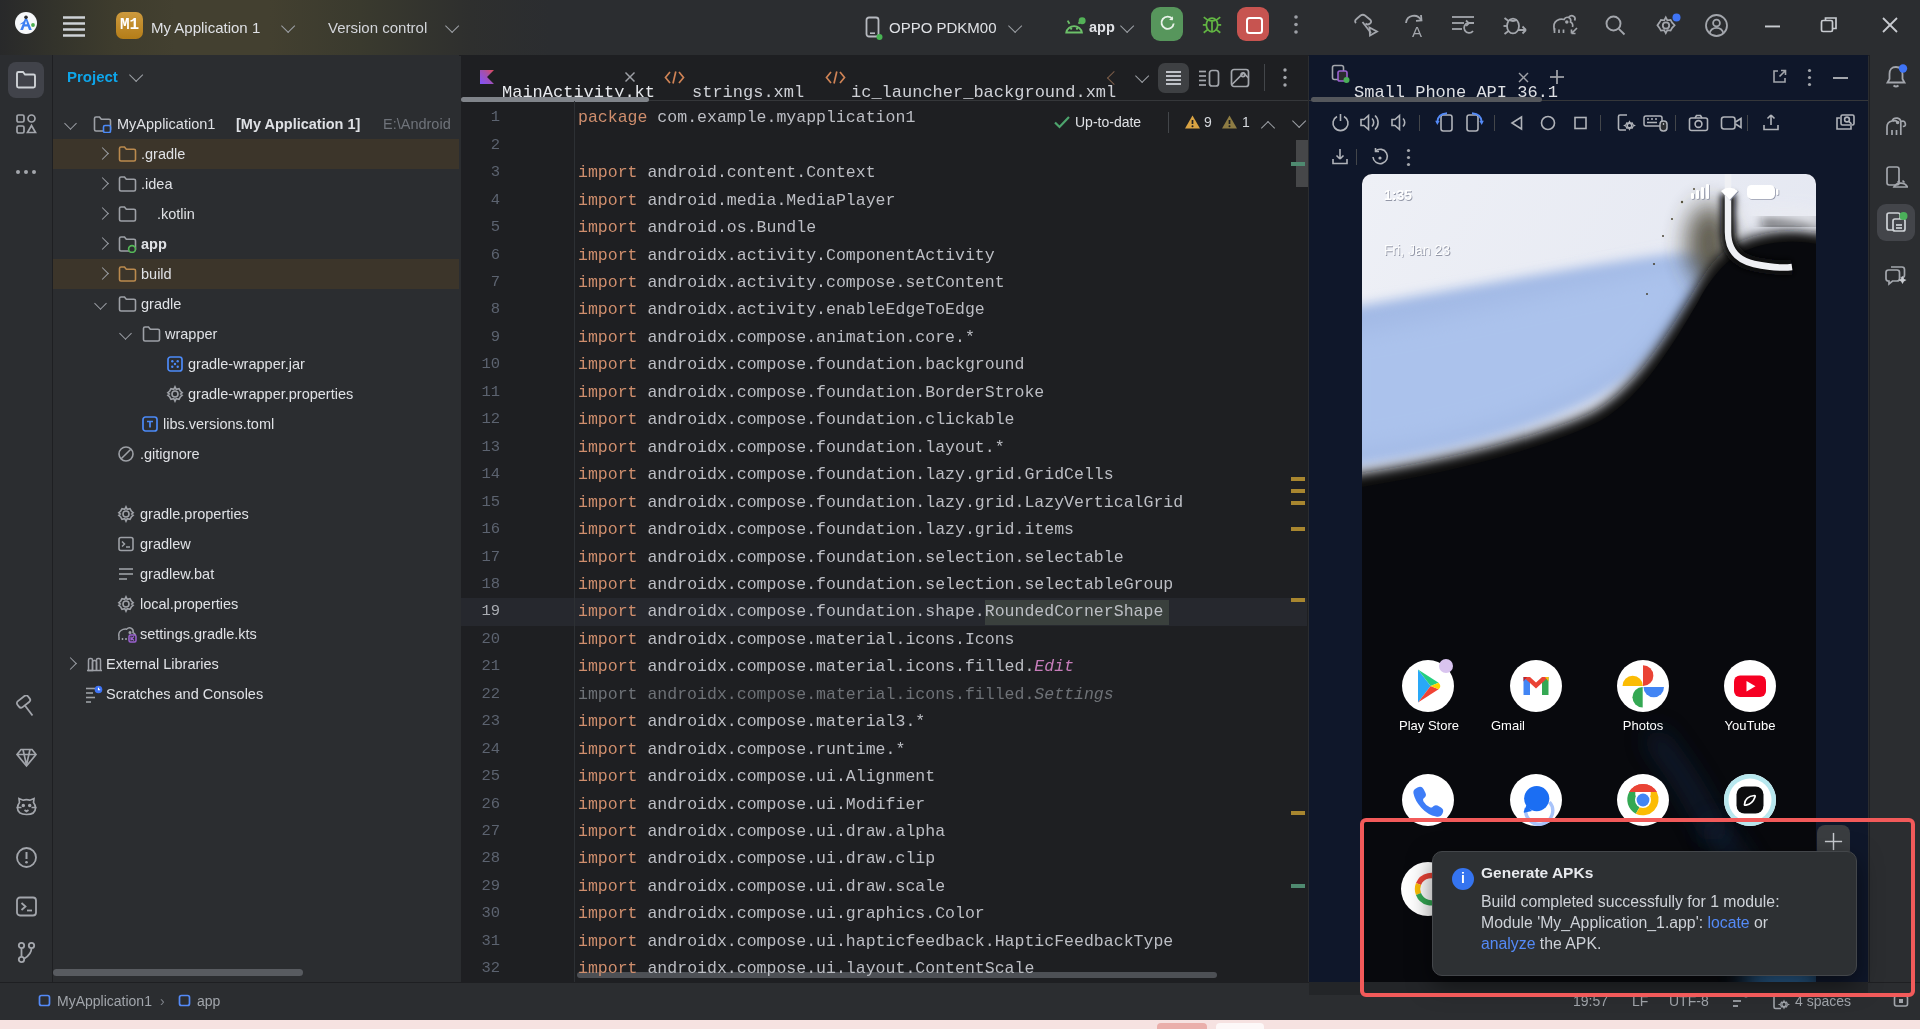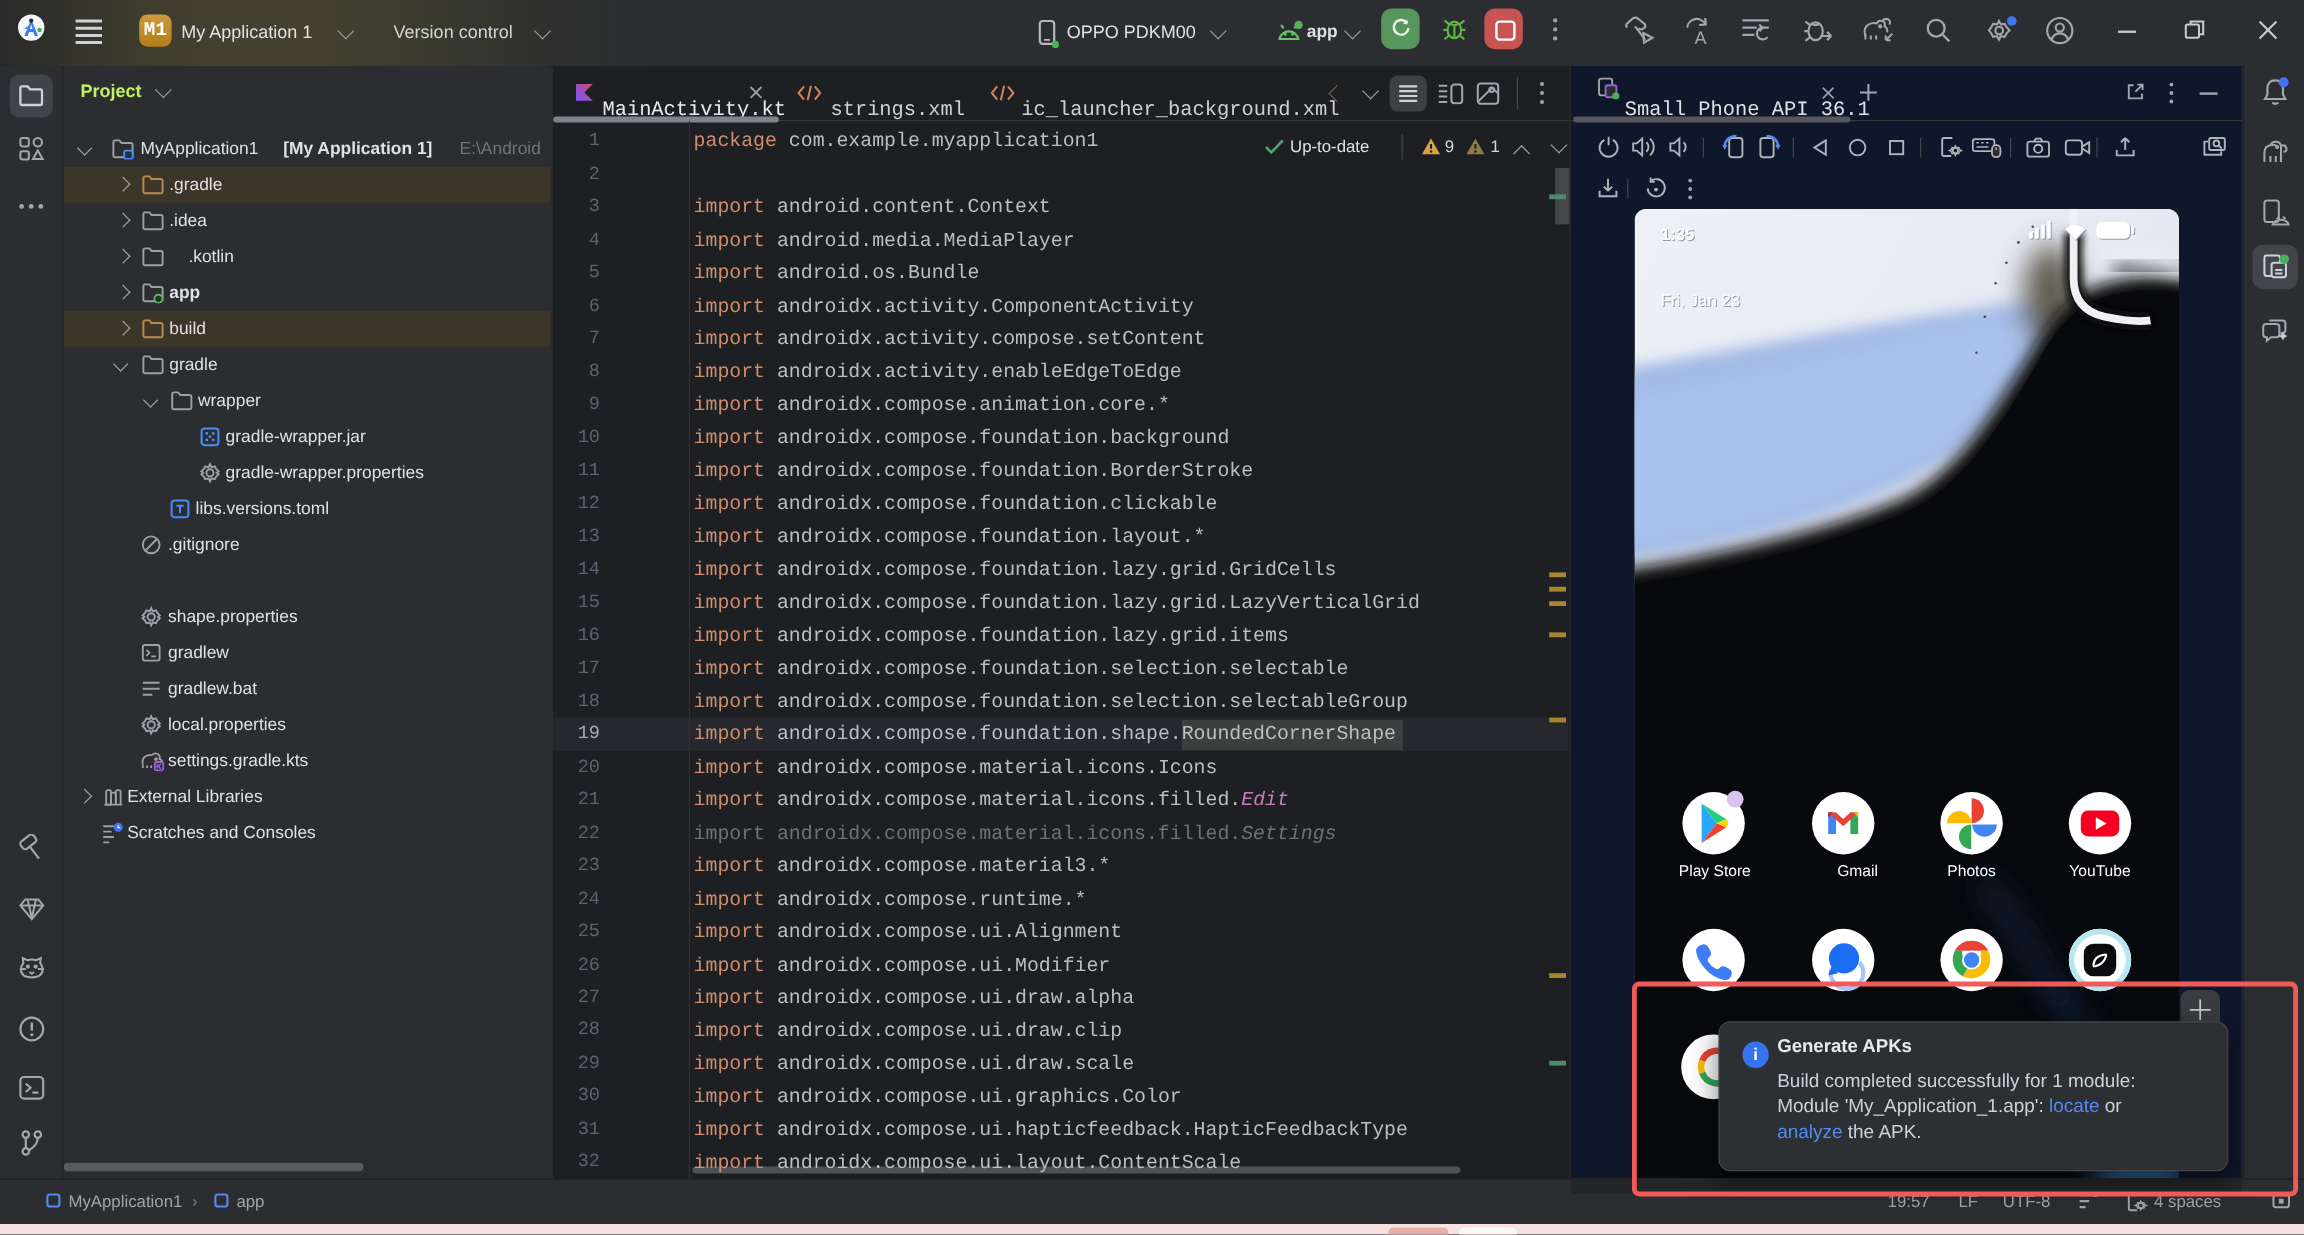--- a/index.html
+++ b/index.html
@@ -267,21 +267,21 @@
       <g stroke="#a3a6ac" stroke-width="1.8" fill="none">
         <circle cx="5.5" cy="4.5" r="2.7"></circle>
           <circle cx="15.5" cy="4.5" r="2.7"></circle>
           <circle cx="5.5" cy="18.5" r="2.7"></circle>
         <path d="M5.5 7.2 L5.5 15.8"></path>
         <path d="M15.5 7.2 Q15.5 13 8.4 17.5"></path>
       </g>
     </svg>
   </div>
   <div id="projpanel">
-    <div class="abs" style="left:14px;top:8px;height:28px;line-height:28px;font-size:15px;font-weight:bold;color:#bef264;">Project</div>
+    <div class="abs" style="left:14px;top:8px;height:28px;line-height:28px;font-size:15px;font-weight:bold;color:#0ea5e9;">Project</div>
     <span class="chev" style="position:absolute;left:76px;top:17px;border-color:#9da0a6;"></span>
     <div class="hlrow" style="top:84px;"></div>
     <div class="hlrow" style="top:204px;"></div>
 
     <div class="trow" style="top:54px;">
       <span class="tchev open" style="left:13px;"></span>
       <svg class="ic" style="left:40px;" width="19" height="18" viewBox="0 0 19 18">
         <path d="M1.5 3.5 Q1.5 2 3 2 L6.5 2 L8.3 4.2 L16 4.2 Q17.5 4.2 17.5 5.7 L17.5 14.5 Q17.5 16 16 16 L3 16 Q1.5 16 1.5 14.5 Z" fill="none" stroke="#9da0a6" stroke-width="1.6"></path>
         <rect x="10.5" y="10.5" width="7" height="7" rx="1.5" fill="#2b2d30" stroke="#4c8af7" stroke-width="1.6"></rect>
       </svg>
@@ -374,21 +374,21 @@
         </svg>
       <span style="position:absolute;left:87px;">.gitignore</span>
       </div>
     <div class="trow" style="top:444px;">
       <svg class="ic" style="left:64px;" width="18" height="18" viewBox="0 0 18 18">
           <g fill="none" stroke="#9da0a6" stroke-width="1.6">
             <circle cx="9" cy="9" r="3"></circle>
             <path d="M9 1.8 L10.2 4.3 L13 3.7 L14.3 6 L16.2 7.8 L14.7 9 L16.2 10.2 L14.3 12 L13 14.3 L10.2 13.7 L9 16.2 L7.8 13.7 L5 14.3 L3.7 12 L1.8 10.2 L3.3 9 L1.8 7.8 L3.7 6 L5 3.7 L7.8 4.3 Z"></path>
           </g>
         </svg>
-      <span style="position:absolute;left:87px;">shape.properties</span>
+      <span style="position:absolute;left:87px;">gradle.properties</span>
       </div>
     <div class="trow" style="top:504px;">
       <svg class="ic" style="left:64px;" width="18" height="18" viewBox="0 0 18 18">
           <g stroke="#9da0a6" stroke-width="1.6">
             <line x1="2" y1="4" x2="16" y2="4"></line>
             <line x1="2" y1="9" x2="16" y2="9"></line>
             <line x1="2" y1="14" x2="10" y2="14"></line>
           </g>
         </svg>
       <span style="position:absolute;left:87px;">gradlew.bat</span>
@@ -858,21 +858,21 @@
       <path d="M26 5.3 A 10.35 10.35 0 0 1 26 26 Z" fill="#ea4335"></path>
       <path d="M26.5 27 A 10.25 10.25 0 0 0 47 27 Z" fill="#4285f4"></path>
       <path d="M25.7 27 A 10.25 10.25 0 0 0 25.7 47.5 Z" fill="#34a853"></path>
     </svg>
     <div class="abs" style="left:415px;top:605px;width:52px;height:52px;border-radius:50%;background:#fff;"></div>
     <svg class="icon" style="left:415px;top:605px" width="52" height="52" viewBox="0 0 52 52">
       <rect x="10" y="15.5" width="32" height="21.5" rx="6" fill="#f60022"></rect>
       <path d="M22.5 21 L31.5 26.2 L22.5 31.4 Z" fill="#fff"></path>
     </svg>
     <div class="abs" style="left:75px;top:663px;width:90px;height:16px;text-align:center;font-size:13px;color:#fff;">Play Store</div>
-    <div class="abs" style="left:194px;top:663px;width:90px;height:16px;text-align:center;font-size:13px;color:#fff;">Gmail</div>
+    <div class="abs" style="left:182px;top:663px;width:90px;height:16px;font-size:13px;color:#fff;">Gmail</div>
     <div class="abs" style="left:289px;top:663px;width:90px;height:16px;text-align:center;font-size:13px;color:#fff;">Photos</div>
     <div class="abs" style="left:396px;top:663px;width:90px;height:16px;text-align:center;font-size:13px;color:#fff;">YouTube</div>
 
     <div class="abs" style="left:93px;top:719px;width:52px;height:52px;border-radius:50%;background:#fff;"></div>
     <svg class="icon" style="left:93px;top:719px" width="52" height="52" viewBox="0 0 52 52">
       <path d="M15.5 13.5 Q19.5 11.5 21.5 15 L23.5 19 Q25 22 21.5 24.5 Q20.5 25.5 21.5 27.5 Q23.5 31 27.5 33 Q29.5 34 30.5 33 Q32.5 30.5 35.5 31.5 L39 33.5 Q42.5 35.5 40.5 39.5 Q38.5 43.5 34 42.5 Q26 41 19.5 34 Q13 27 11.5 19.5 Q10.5 15.5 15.5 13.5 Z" fill="#3e7df7"></path>
     </svg>
     <div class="abs" style="left:201px;top:719px;width:52px;height:52px;border-radius:50%;background:#fff;"></div>
     <svg class="icon" style="left:201px;top:719px" width="52" height="52" viewBox="0 0 52 52">
       <path d="M 16 34 A 13.5 13.5 0 1 0 39.5 28" fill="none" stroke="#a8c3fa" stroke-width="3.4"></path>

